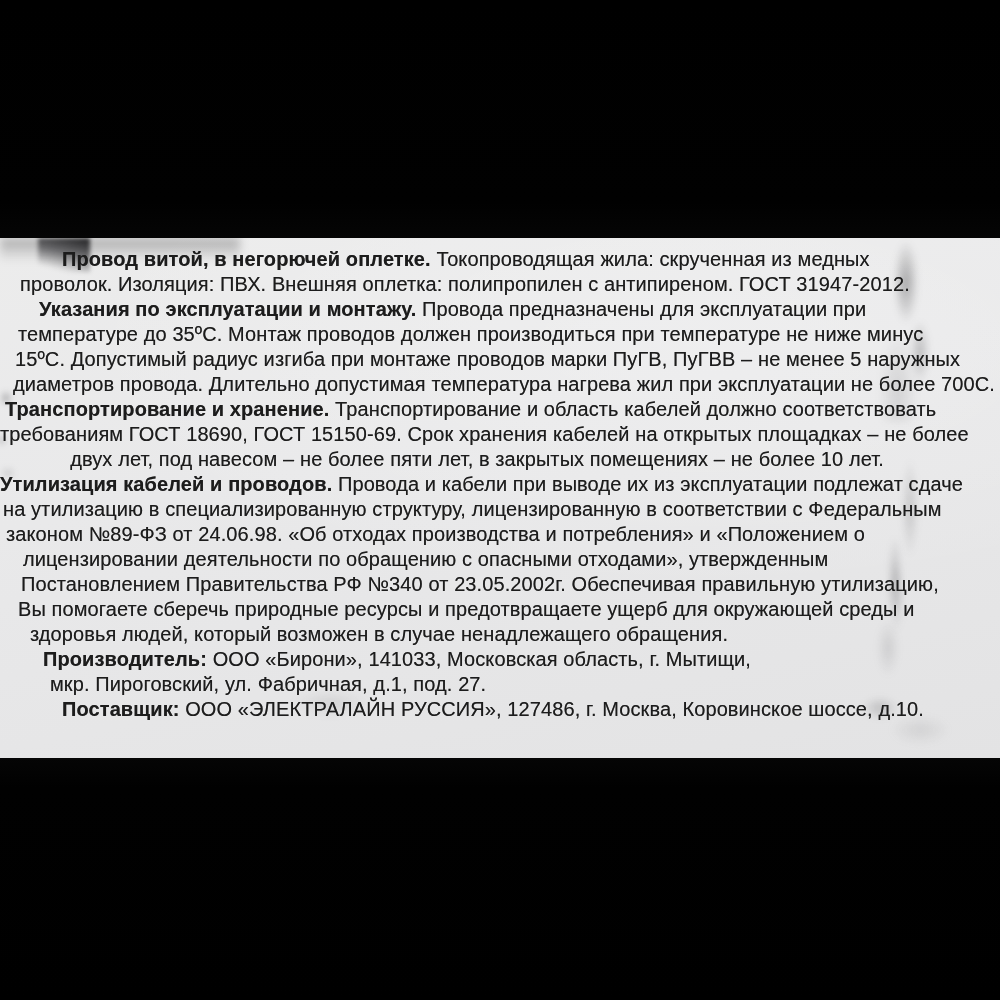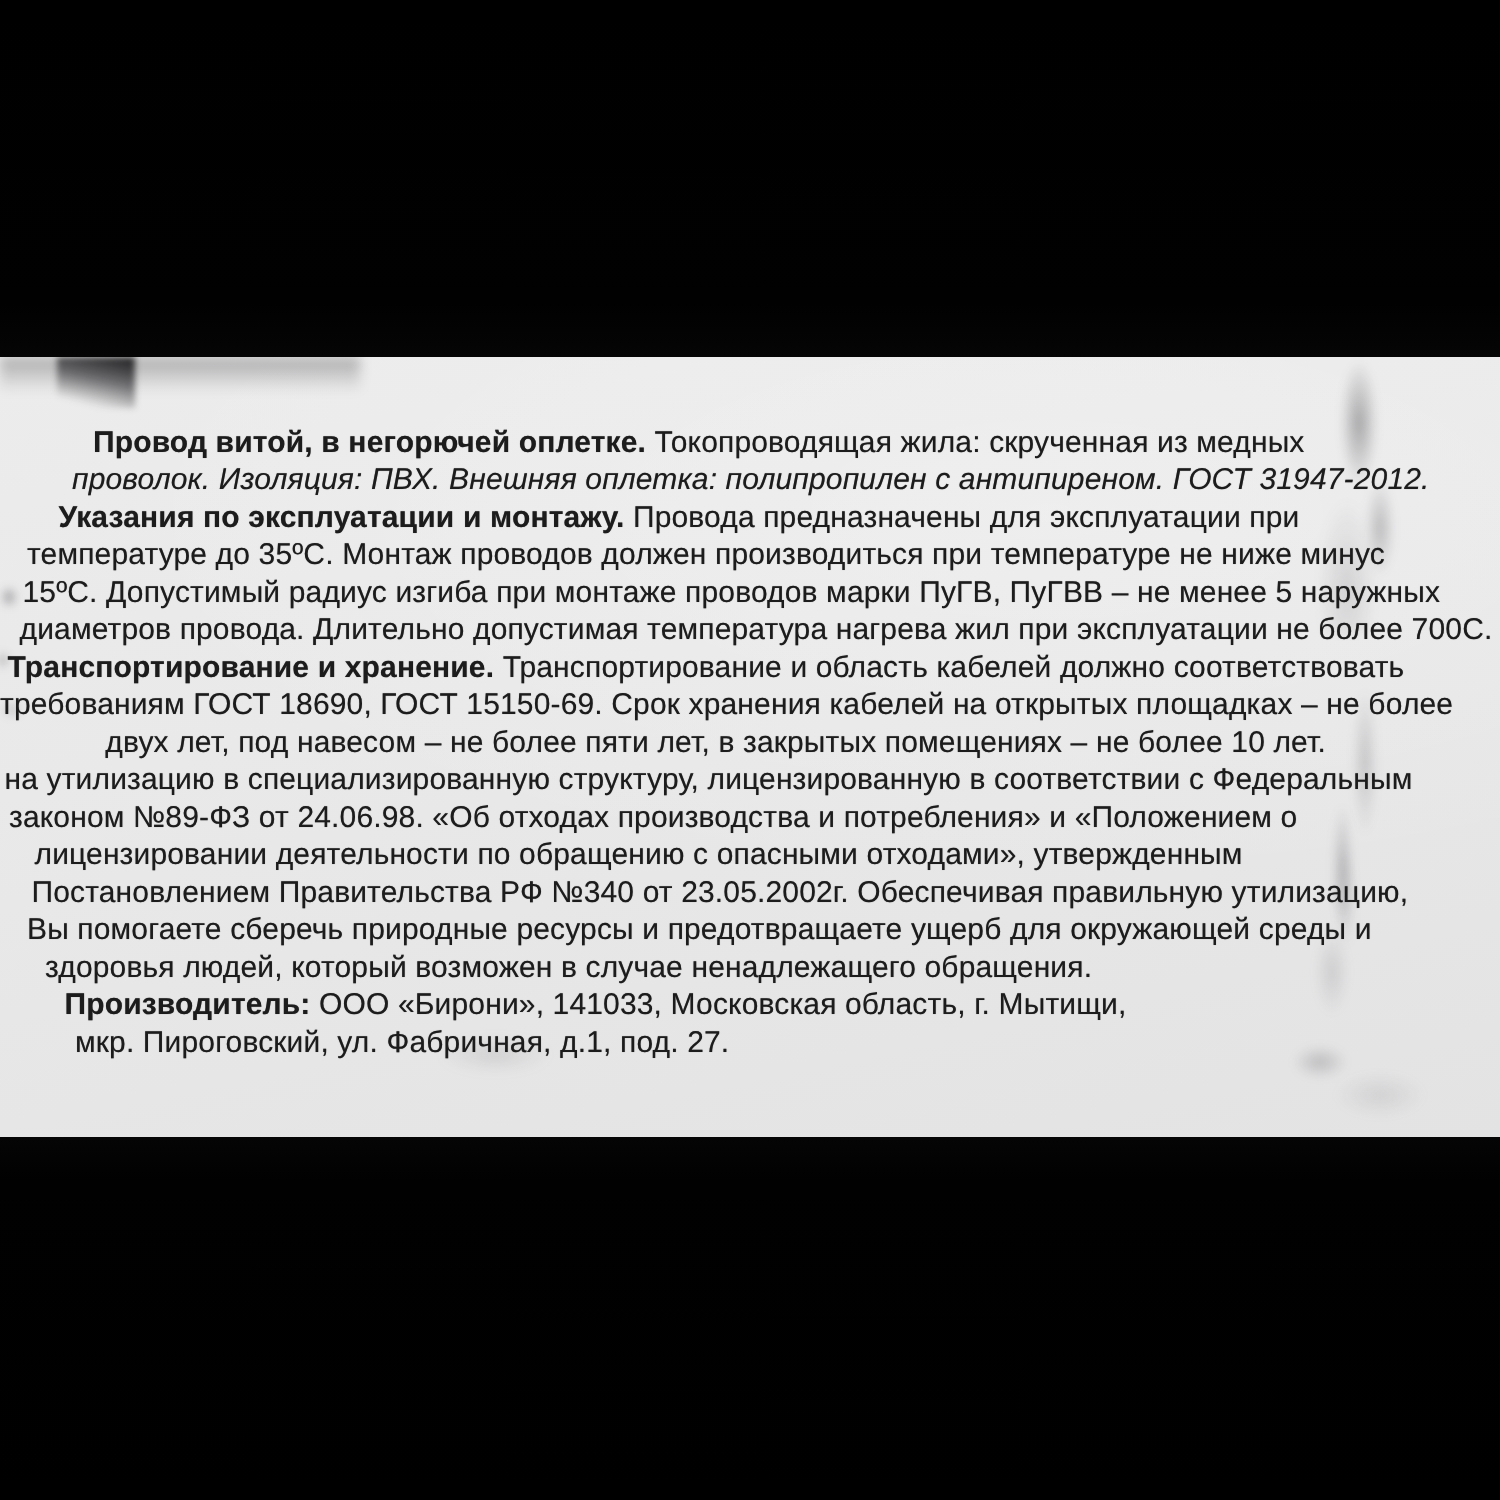--- a/index.html
+++ b/index.html
@@ -68,21 +68,20 @@
   }
 
   .text-block{
     position:absolute;left:0;top:0;width:884px;
     padding-top:9px;
     color:#1c1c1c;
     font-size:20px;line-height:25px;
     letter-spacing:0.1px;
     text-shadow:0 0 0.5px rgba(20,20,20,0.55);
     white-space:nowrap;
-    margin-top:36px;
   }
   .line{height:25px;}
   .seg{font-weight:400;}
   .seg.bold{font-weight:700;}
 </style>
 </head>
 <body>
 
 <div class="photo">
   <div class="bar top"></div>
@@ -92,33 +91,35 @@
     <div class="smudge sm-p-mark"></div>
     <div class="smudge sm-crease-top"></div>
     <div class="smudge sm-crease-mid"></div>
     <div class="smudge sm-crease-low"></div>
     <div class="smudge sm-bottom-right"></div>
     <div class="smudge sm-left-specks"></div>
     <div class="smudge sm-faint-center"></div>
 
     <div class="text-block" id="label-lines">
         <div class="line" style="padding-left: 62px;"><span class="seg bold">Провод витой, в негорючей оплетке.</span><span class="seg"> Токопроводящая жила: скрученная из медных</span></div>
-        <div class="line" style="padding-left: 48px; font-style: italic;"><span class="seg">проволок. Изоляция: ПВХ. Внешняя оплетка: полипропилен с антипиреном. ГОСТ 31947-2012.</span></div>
+        <div class="line" style="padding-left: 20px;"><span class="seg">проволок. Изоляция: ПВХ. Внешняя оплетка: полипропилен с антипиреном. ГОСТ 31947-2012.</span></div>
         <div class="line" style="padding-left: 39px;"><span class="seg bold">Указания по эксплуатации и монтажу.</span><span class="seg"> Провода предназначены для эксплуатации при</span></div>
         <div class="line" style="padding-left: 18px;"><span class="seg">температуре до 35ºС. Монтаж проводов  должен производиться при температуре не ниже минус</span></div>
         <div class="line" style="padding-left: 15px;"><span class="seg">15ºС. Допустимый радиус изгиба при монтаже проводов марки ПуГВ, ПуГВВ – не менее 5 наружных</span></div>
         <div class="line" style="padding-left: 13px;"><span class="seg">диаметров провода. Длительно допустимая температура нагрева жил при эксплуатации не более 700С.</span></div>
         <div class="line" style="padding-left: 5px;"><span class="seg bold">Транспортирование  и хранение.</span><span class="seg"> Транспортирование и область кабелей должно соответствовать</span></div>
         <div class="line" style="padding-left: 0px;"><span class="seg">требованиям ГОСТ 18690, ГОСТ 15150-69. Срок хранения кабелей на открытых площадках – не более</span></div>
         <div class="line" style="padding-left: 1px; text-align: right;"><span class="seg">двух лет, под навесом – не более пяти лет, в закрытых помещениях – не более 10 лет.</span></div>
+        <div class="line" style="padding-left: 0px;"><span class="seg bold">Утилизация кабелей и проводов.</span><span class="seg"> Провода и кабели при выводе их из эксплуатации подлежат сдаче</span></div>
         <div class="line" style="padding-left: 3px;"><span class="seg">на утилизацию в специализированную структуру, лицензированную в соответствии с Федеральным</span></div>
         <div class="line" style="padding-left: 6px;"><span class="seg">законом №89-ФЗ от 24.06.98. «Об отходах производства и потребления» и «Положением о</span></div>
         <div class="line" style="padding-left: 23px;"><span class="seg">лицензировании деятельности по обращению с опасными отходами», утвержденным</span></div>
         <div class="line" style="padding-left: 21px;"><span class="seg">Постановлением Правительства РФ №340 от 23.05.2002г. Обеспечивая правильную утилизацию,</span></div>
         <div class="line" style="padding-left: 18px;"><span class="seg">Вы помогаете сберечь природные ресурсы и предотвращаете ущерб для окружающей среды и</span></div>
         <div class="line" style="padding-left: 30px;"><span class="seg">здоровья людей, который возможен в случае ненадлежащего обращения.</span></div>
         <div class="line" style="padding-left: 43px;"><span class="seg bold">Производитель:</span><span class="seg"> ООО «Бирони», 141033, Московская область, г. Мытищи,</span></div>
         <div class="line" style="padding-left: 50px;"><span class="seg">мкр. Пироговский, ул. Фабричная, д.1, под. 27.</span></div>
+        <div class="line" style="padding-left: 62px;"><span class="seg bold">Поставщик:</span><span class="seg"> ООО «ЭЛЕКТРАЛАЙН РУССИЯ», 127486, г. Москва, Коровинское шоссе, д.10.</span></div>
       </div>
   </div>
 
   <div class="bar bottom"></div>
 </div>
 
 </body></html>

